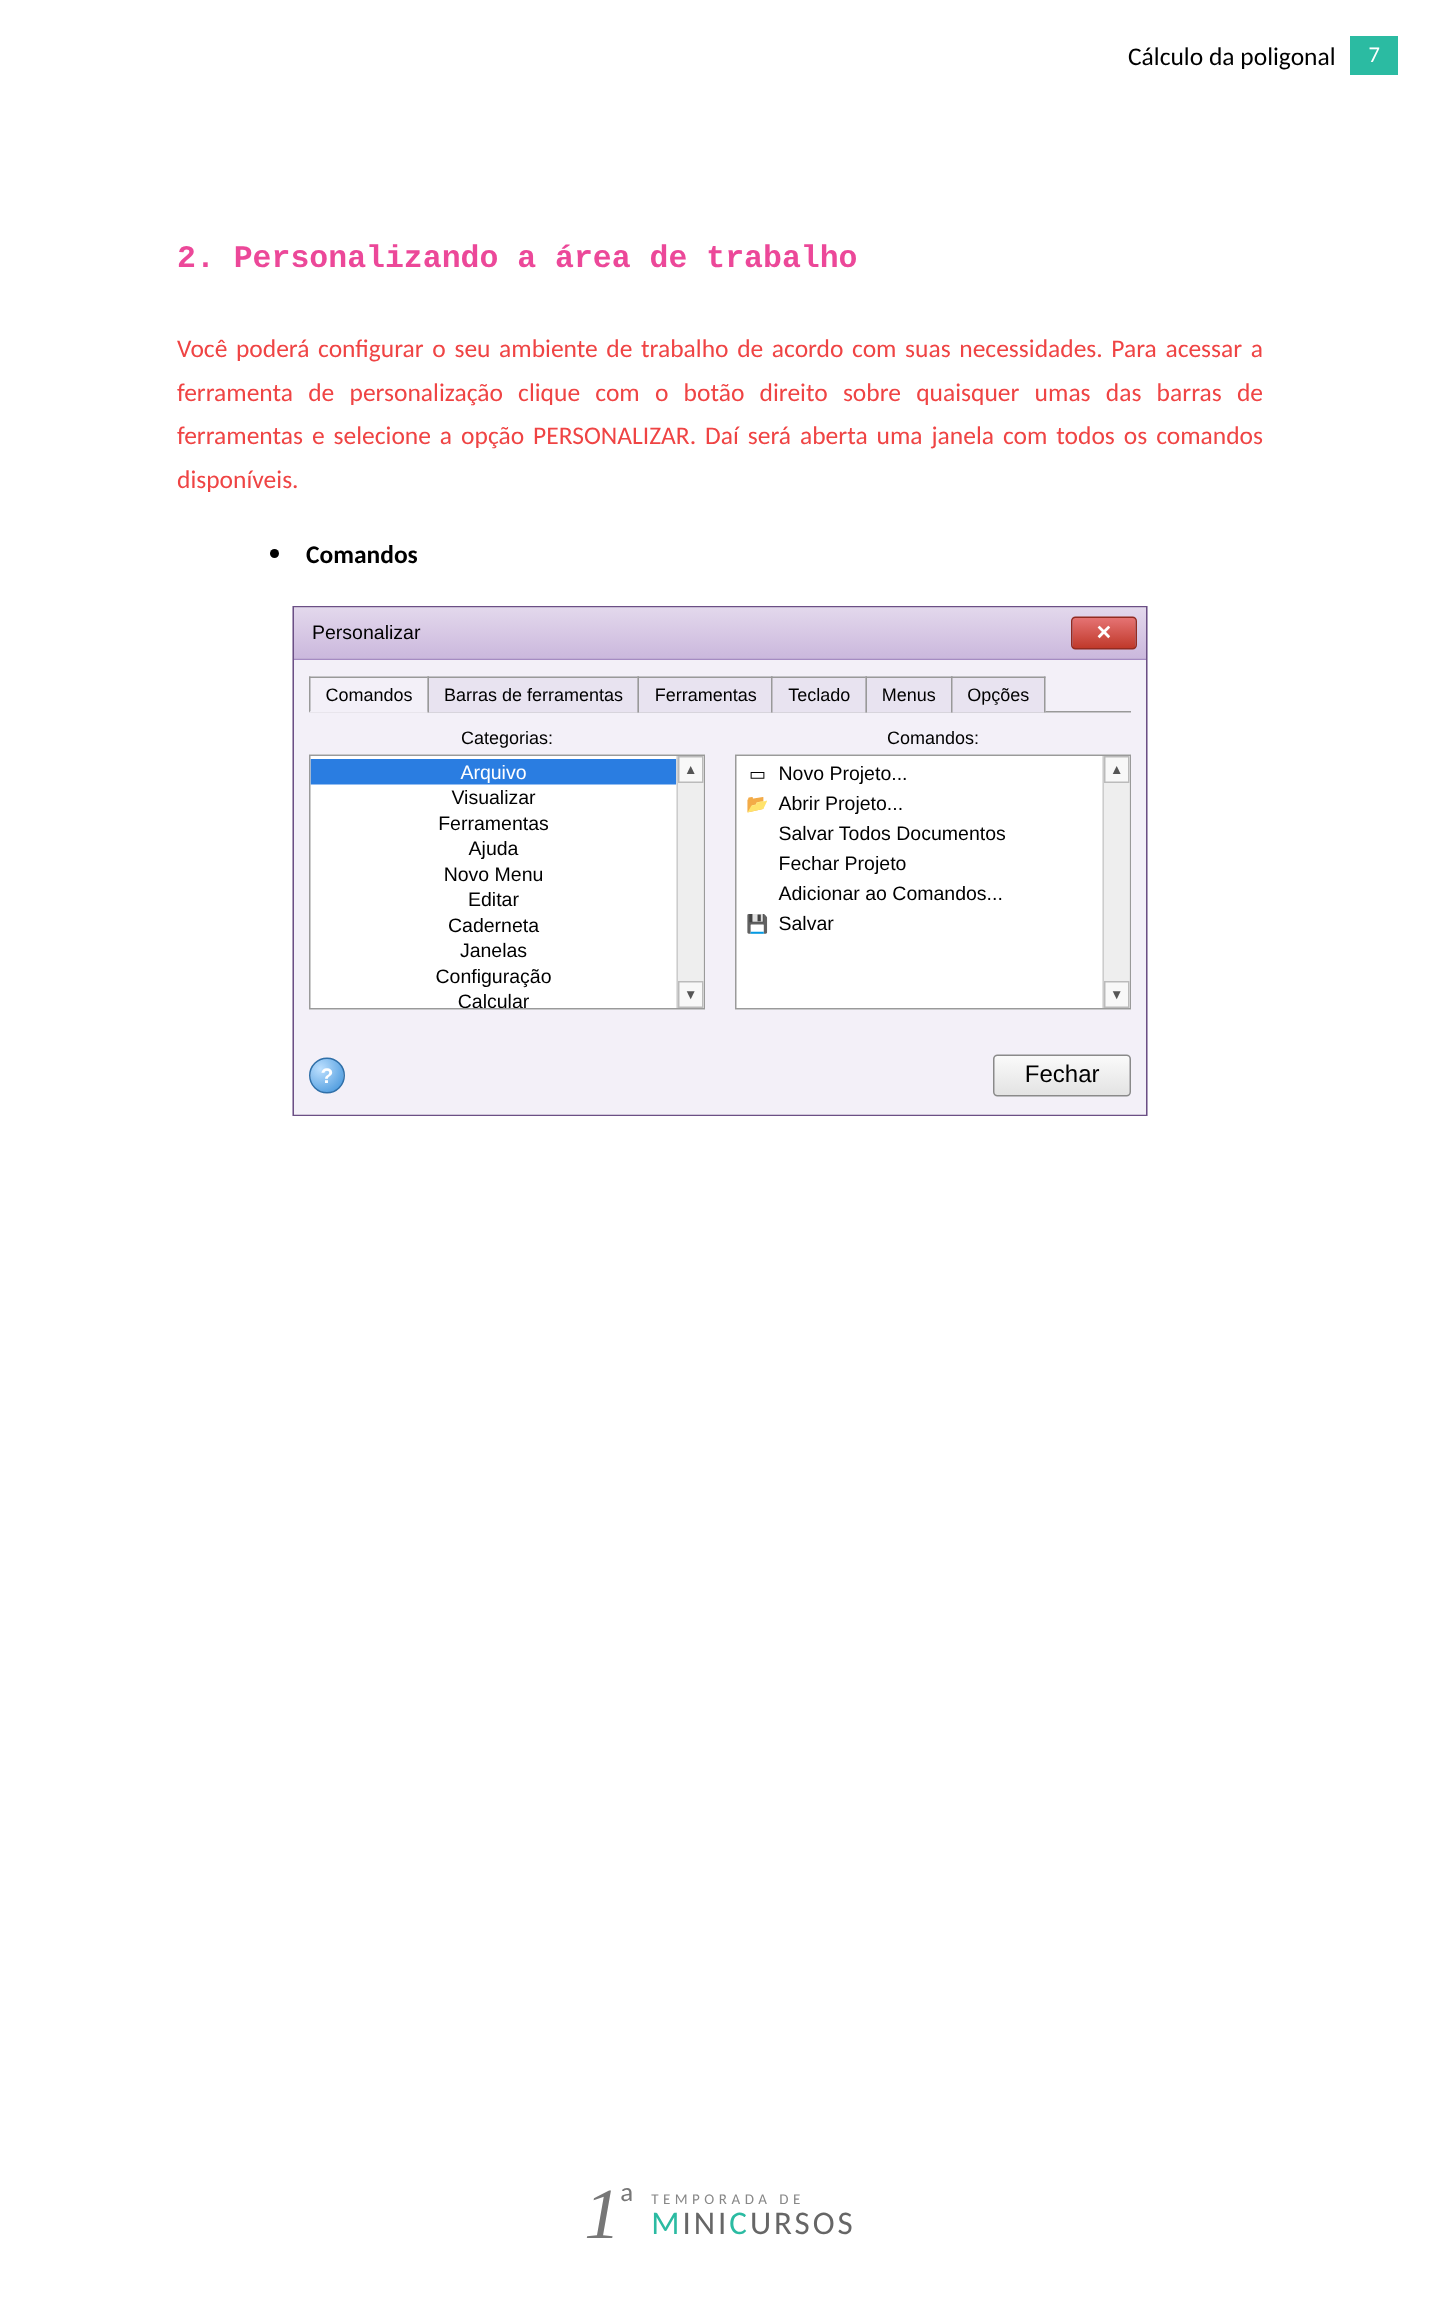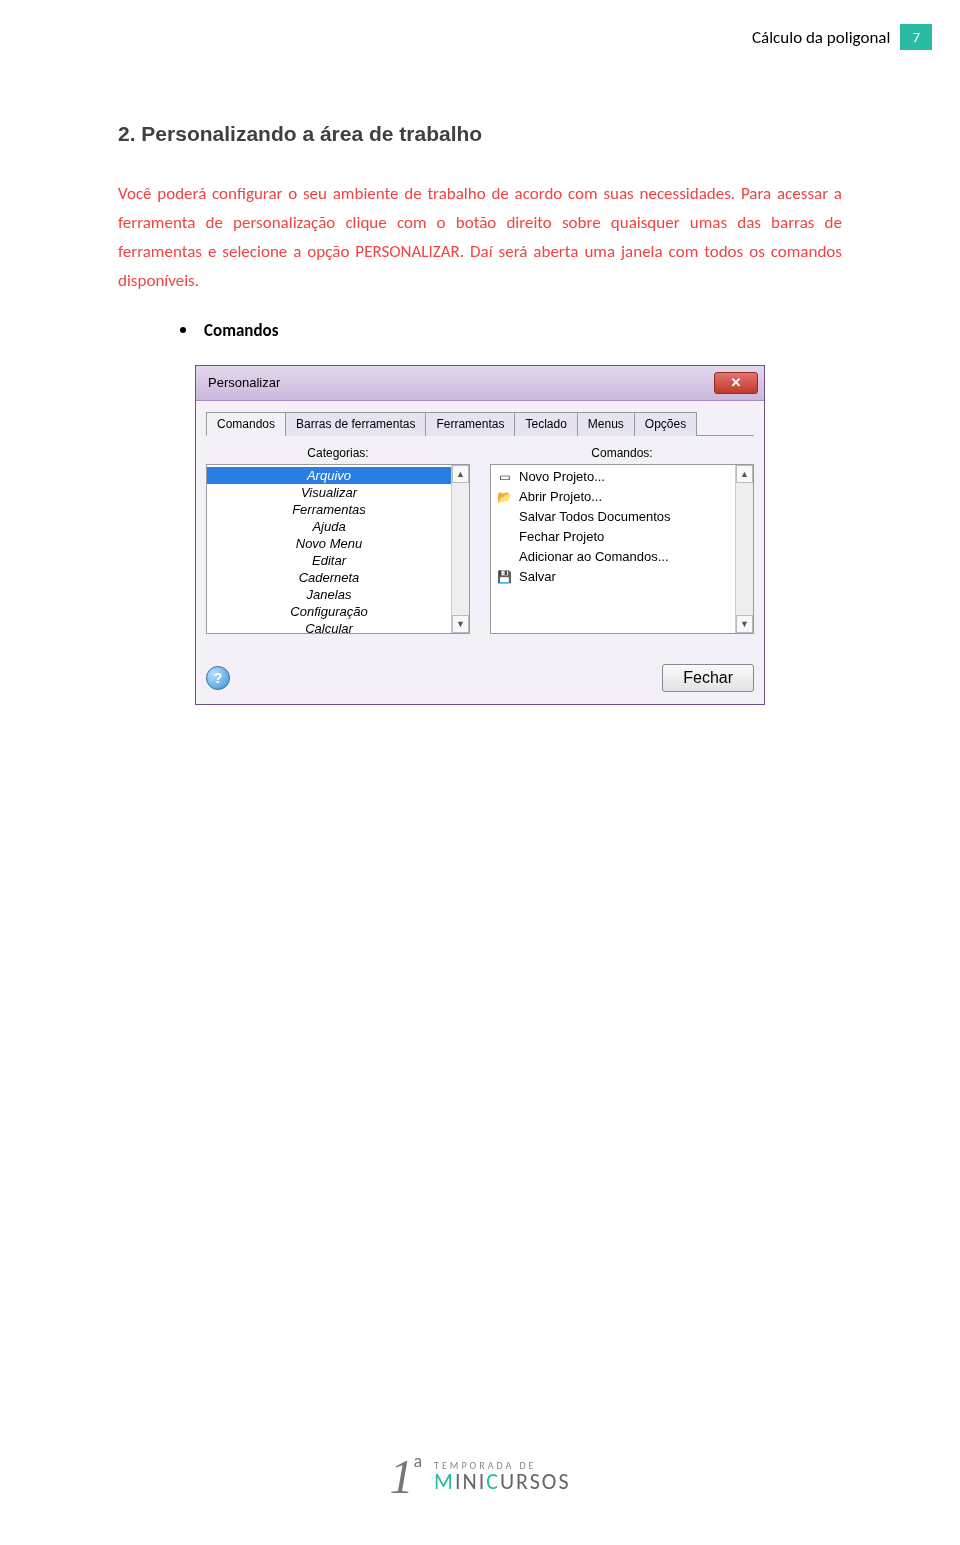--- a/index.html
+++ b/index.html
@@ -29,25 +29,26 @@
     padding: 4px 12px;
     font-size: 15px;
   }
   .content {
     position: absolute;
     top: 122px;
     left: 118px;
     right: 118px;
   }
   h2.section-title {
-    color: #404040;
-    font-family: Liberation Sans, sans-serif;
+    color: #ec4899;
+    font-family: Liberation Mono, monospace;
     font-size: 21px;
     font-weight: bold;
     margin-bottom: 34px;
+    margin-top: 40px;
   }
   p.body-text {
     font-size: 17px;
     line-height: 1.7;
     text-align: justify;
     margin-bottom: 24px;
     color: #ef4444;
   }
   .bullet {
     display: flex;
@@ -136,21 +137,20 @@
   }
   .listbox {
     flex: 1;
     overflow: hidden;
     padding: 2px 0;
   }
   .listbox .item {
     padding: 1px 6px;
     font-size: 13px;
     white-space: nowrap;
-    font-style: italic;
   }
   .listbox .item.selected {
     background: #2a7de1;
     color: #fff;
   }
   .cmd-item {
     display: flex;
     align-items: center;
     gap: 6px;
     padding: 2px 6px;

